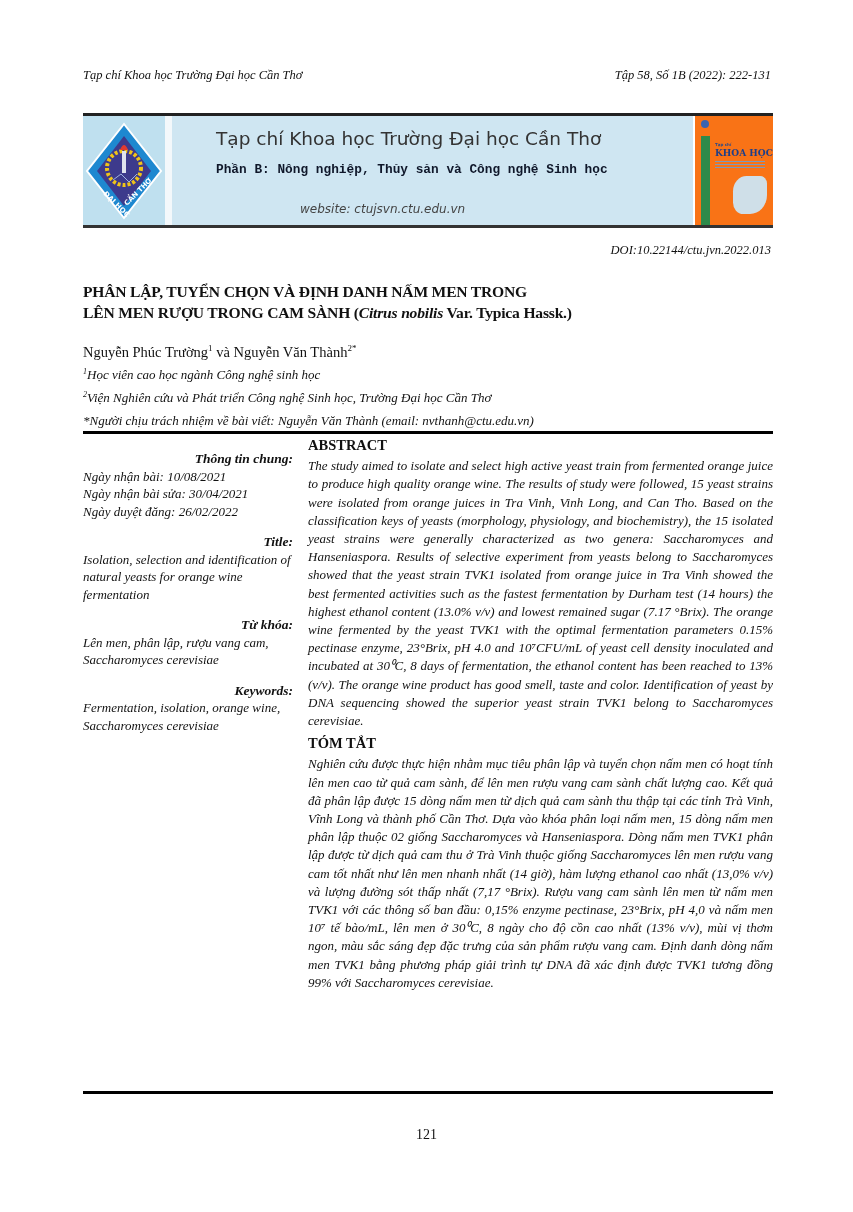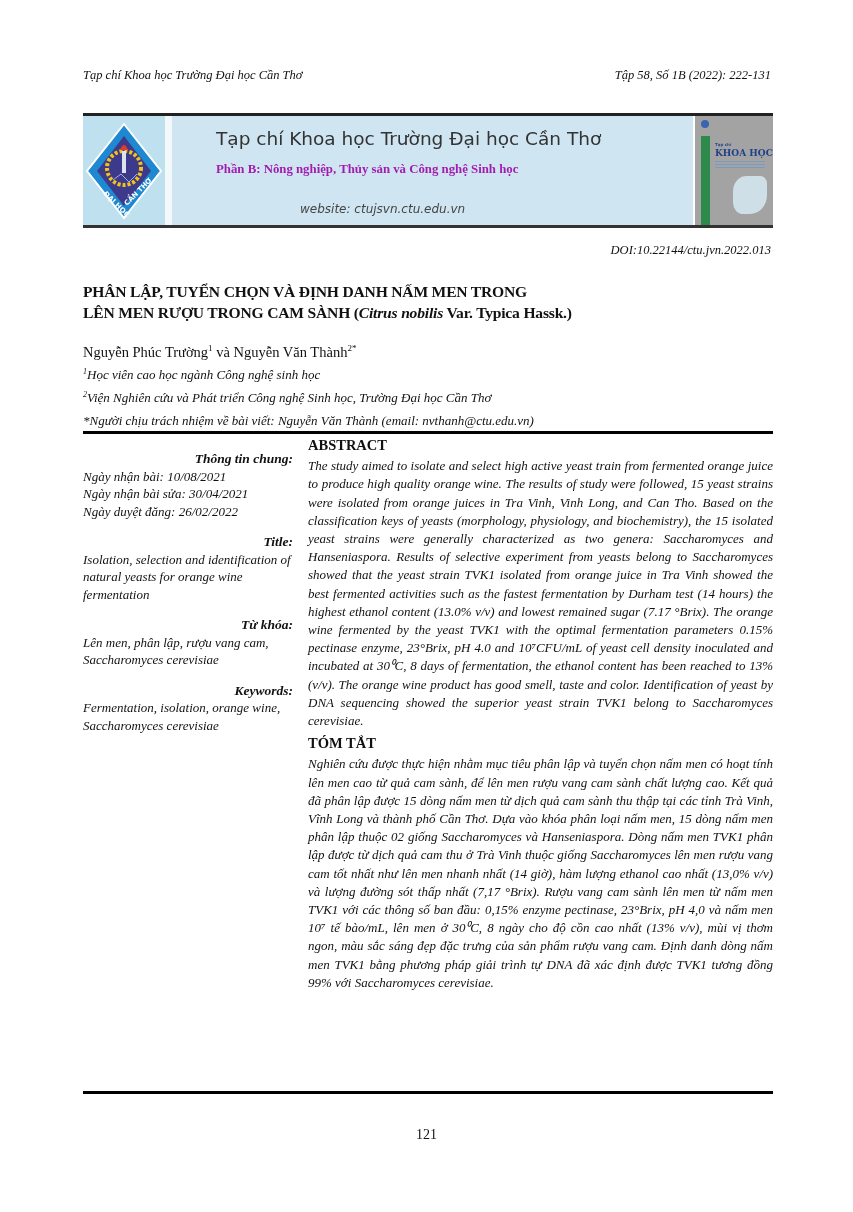--- a/index.html
+++ b/index.html
@@ -7,23 +7,23 @@
 
     .running-head { position: absolute; top: 68px; left: 83px; right: 82px; height: 18px; font-style: italic; font-size: 12.5px; }
     .running-head .left { position: absolute; left: 0; top: 0; }
     .running-head .right { position: absolute; right: 0; top: 0; }
 
     .banner { position: absolute; top: 113px; left: 83px; width: 690px; height: 115px; background: #cfe6f2; border-top: 3px solid #222; border-bottom: 3px solid #333; box-sizing: border-box; }
     .banner .logo-area { position: absolute; left: 0; top: 0; width: 82px; height: 109px; background: #bfe0ef; }
     .banner .divider-white { position: absolute; left: 82px; top: 0; width: 7px; height: 109px; background: #f3f8fb; }
     .banner .titles { position: absolute; left: 89px; right: 78px; top: 0; height: 109px; }
     .banner .t1 { position: absolute; left: 44px; top: 12px; font-family: "DejaVu Sans", sans-serif; font-size: 18.5px; color: #333; white-space: nowrap; }
-    .banner .t2 { position: absolute; left: 44px; top: 46px; font-family: Liberation Serif, serif; font-size: 12.8px; font-weight: bold; color: #a21caf; white-space: nowrap; }
+    .banner .t2 { position: absolute; left: 44px; top: 46px; font-family: Liberation Mono, monospace; font-size: 12.8px; font-weight: bold; color: #0f172a; white-space: nowrap; }
     .banner .t3 { position: absolute; left: 128px; top: 86px; font-family: "DejaVu Sans", sans-serif; font-style: italic; font-size: 12px; color: #444; white-space: nowrap; }
-    .banner .cover { position: absolute; right: 0; top: 0; width: 78px; height: 109px; background: #a3a3a3; border-left: 2px solid #fff; }
+    .banner .cover { position: absolute; right: 0; top: 0; width: 78px; height: 109px; background: #f97316; border-left: 2px solid #fff; }
     .cover .green-bar { position: absolute; left: 6px; top: 20px; width: 9px; height: 89px; background: #2e8a4a; }
     .cover .cover-small { position: absolute; left: 20px; top: 26px; font-size: 4px; color: #2a4a8a; font-family: "DejaVu Sans", sans-serif; font-weight: bold; }
     .cover .cover-big { position: absolute; left: 20px; top: 32px; font-size: 9px; color: #1e3f8a; font-weight: bold; font-family: "DejaVu Serif", serif; }
     .cover .cover-lines { position: absolute; left: 20px; top: 45px; width: 50px; }
     .cover .cover-lines div { height: 1px; background: #7a9ac0; margin-bottom: 2px; }
     .cover .cover-map { position: absolute; left: 38px; top: 60px; width: 34px; height: 38px; background: #cfdfe8; border-radius: 40% 20% 50% 30%; }
     .cover .cover-logo { position: absolute; left: 6px; top: 4px; width: 8px; height: 8px; background: #3a64b0; border-radius: 50%; }
 
     .doi { position: absolute; top: 243px; right: 82px; font-style: italic; font-size: 12.5px; }
 

